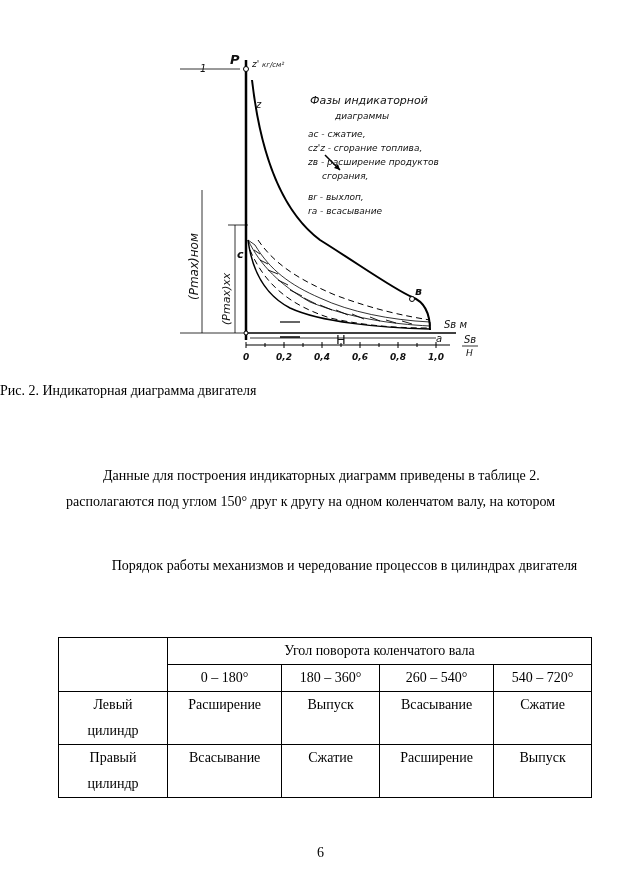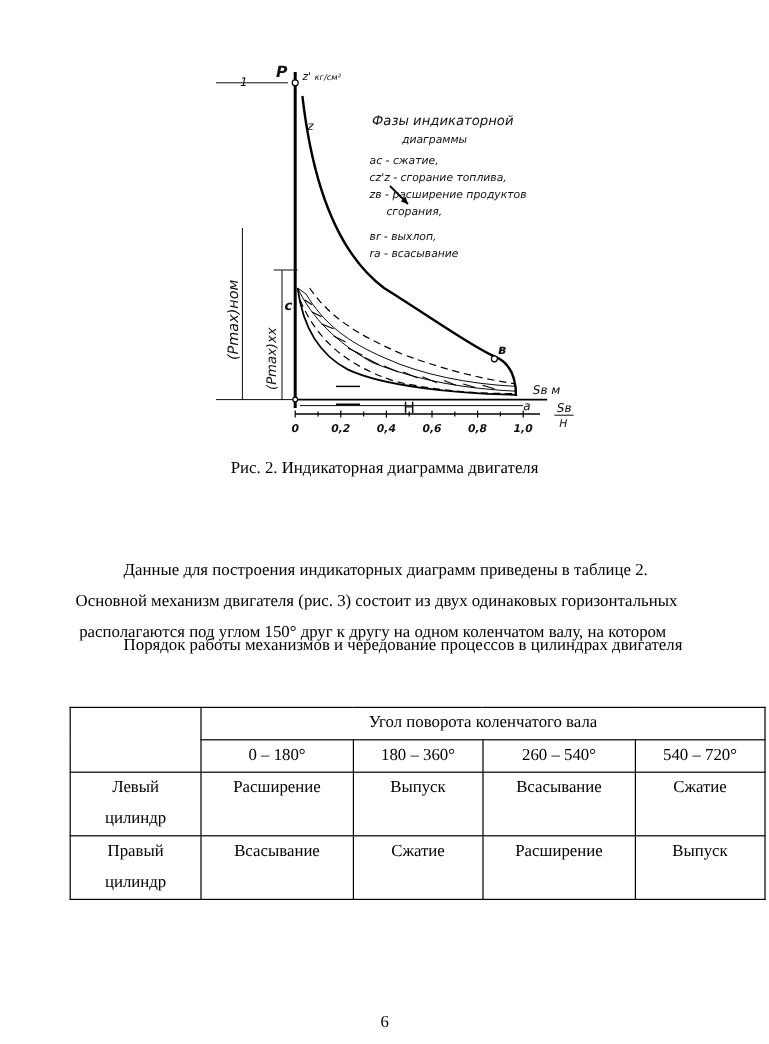--- a/index.html
+++ b/index.html
@@ -1,24 +1,24 @@
 <!DOCTYPE html>
 <html><head>
 <meta charset="utf-8">
 <style>
   html, body { margin:0; padding:0; background:#fff; }
   body { width:641px; height:870px; position:relative; overflow:hidden;
          font-family:"Liberation Serif", serif; color:#000; }
   .abs { position:absolute; }
   .figure { left:180px; top:40px; width:300px; height:345px; }
   .hw { font-family:"DejaVu Sans", sans-serif; font-style:italic; font-size:9px; fill:#111; }
-  .caption { left:0; width:641px; top:383px; text-align:center; font-size:14px; }
+  .caption { left:0; width:641px; top:383px; text-align:left; font-size:14px; }
   .para { left:66px; width:520px; font-size:14px; line-height:26px; }
   .indent { text-indent:37px; }
-  table.t { position:absolute; left:58px; top:589px; width:580px; border-collapse:collapse; font-size:14px; }
+  table.t { position:absolute; left:58px; top:637px; width:534px; border-collapse:collapse; font-size:14px; }
   table.t td { border:1px solid #000; text-align:center; vertical-align:top; padding:0 2px; line-height:26px; }
   .pagenum { left:0; width:641px; top:845px; text-align:center; font-size:14px; }
 </style>
 </head>
 <body>
 
 <div class="abs figure">
   <svg width="300" height="345" viewBox="0 0 300 345">
 
     <line x1="66" y1="20" x2="66" y2="300" stroke="#000" stroke-width="2.5"></line>
@@ -111,24 +111,23 @@
       <text x="128" y="160">вr - выхлоп,</text>
       <text x="128" y="174">ra - всасывание</text>
     </g>
   </svg>
 </div>
 
 <div class="abs caption">Рис. 2. Индикаторная диаграмма двигателя</div>
 
 <div class="abs para" style="top:423px;margin-top:40px;">
   <div class="indent">Данные для построения индикаторных диаграмм приведены в таблице 2.</div>
-  <div style="margin-left:-3px;">Основной механизм двигателя (рис. 3) состоит из двух одинаковых горизонтальных</div>
   <div>располагаются под углом 150° друг к другу на одном коленчатом валу, на котором</div>
 </div>
-<div class="abs para" style="top:526px;">
+<div class="abs para" style="top:553px;text-align:center;">
   <div class="indent">Порядок работы механизмов и чередование процессов в цилиндрах двигателя</div>
 </div>
 
 <table class="t">
   <tbody>
       <tr>
     <td rowspan="2" style="width:104px;"></td>
     <td colspan="4">Угол поворота коленчатого вала</td>
   </tr>
   <tr>

